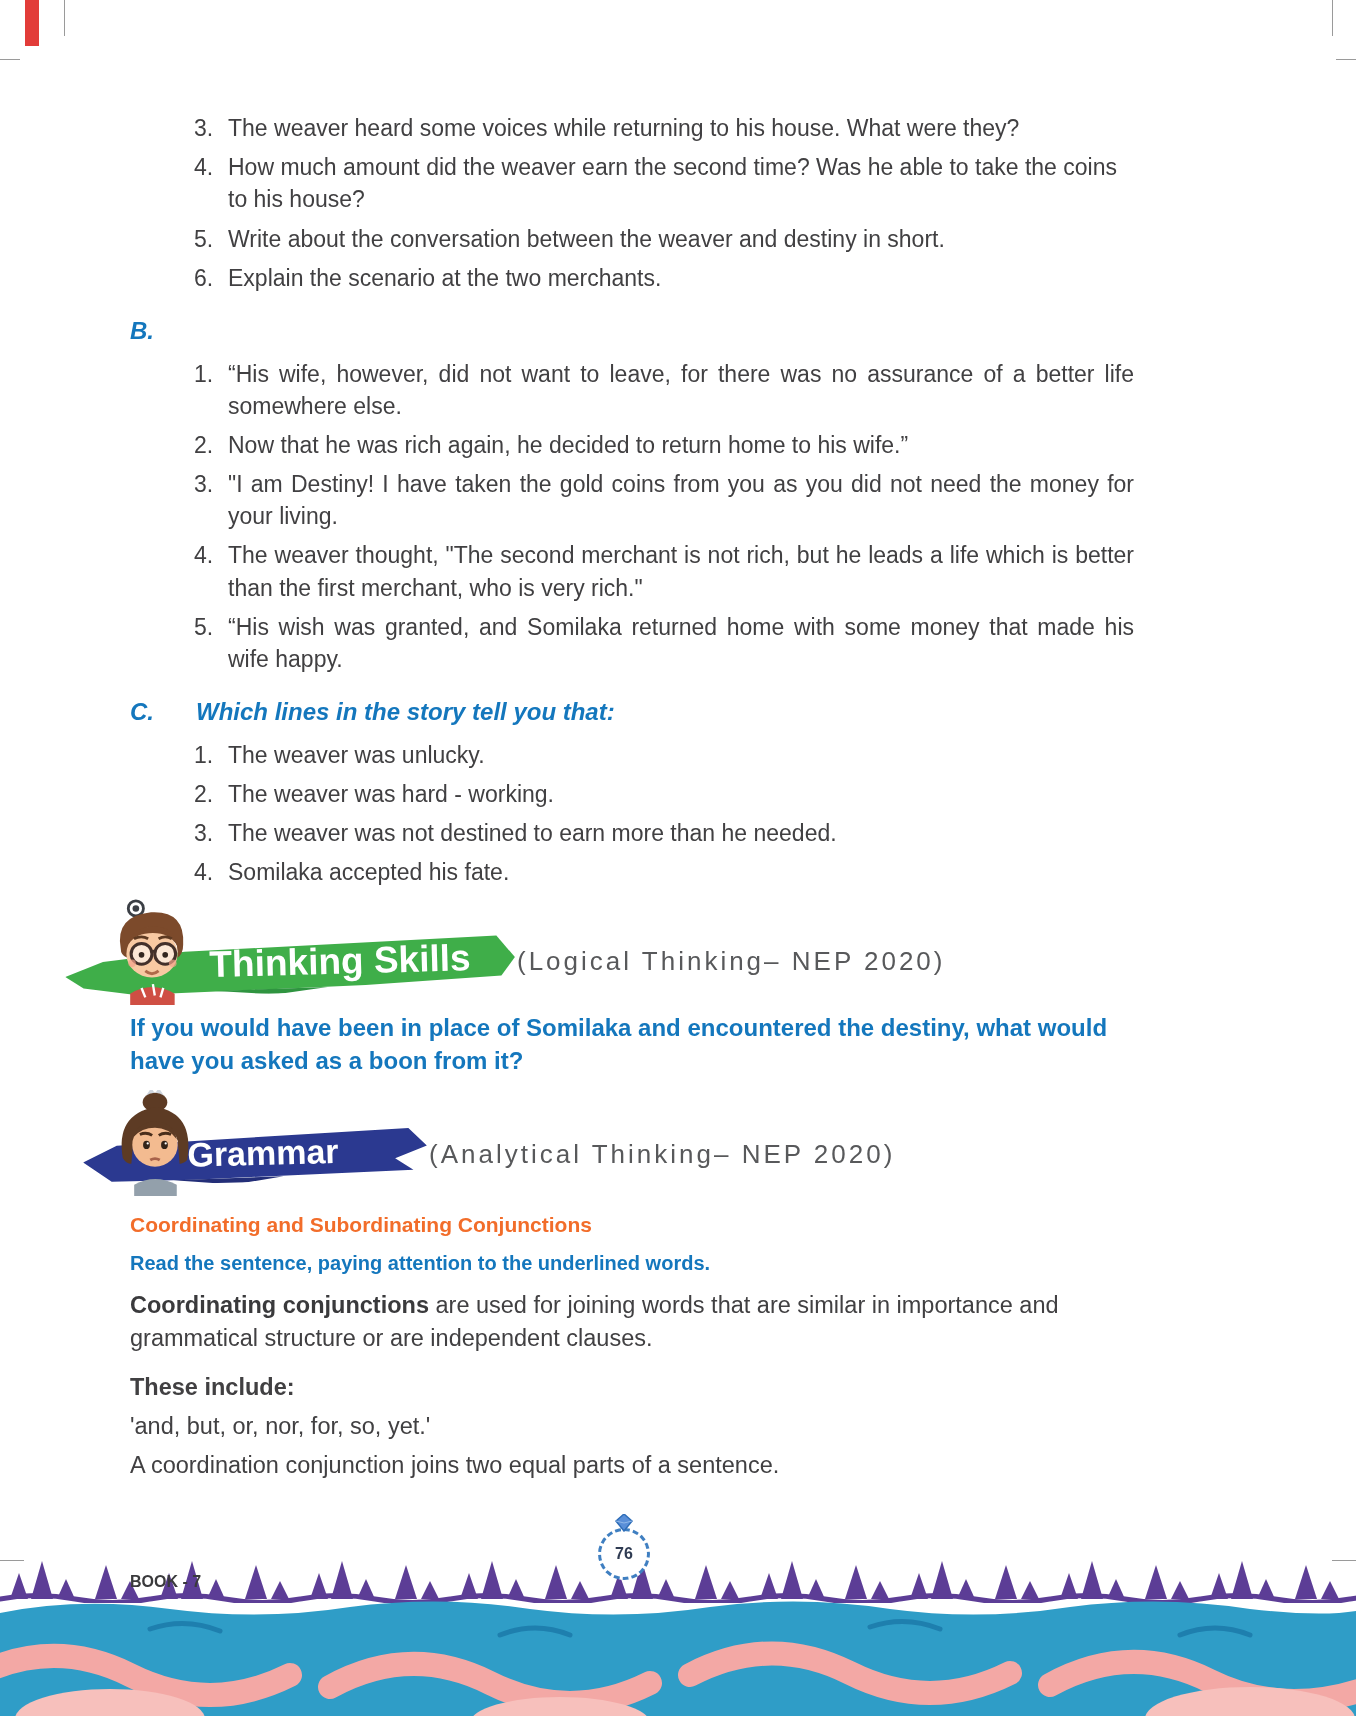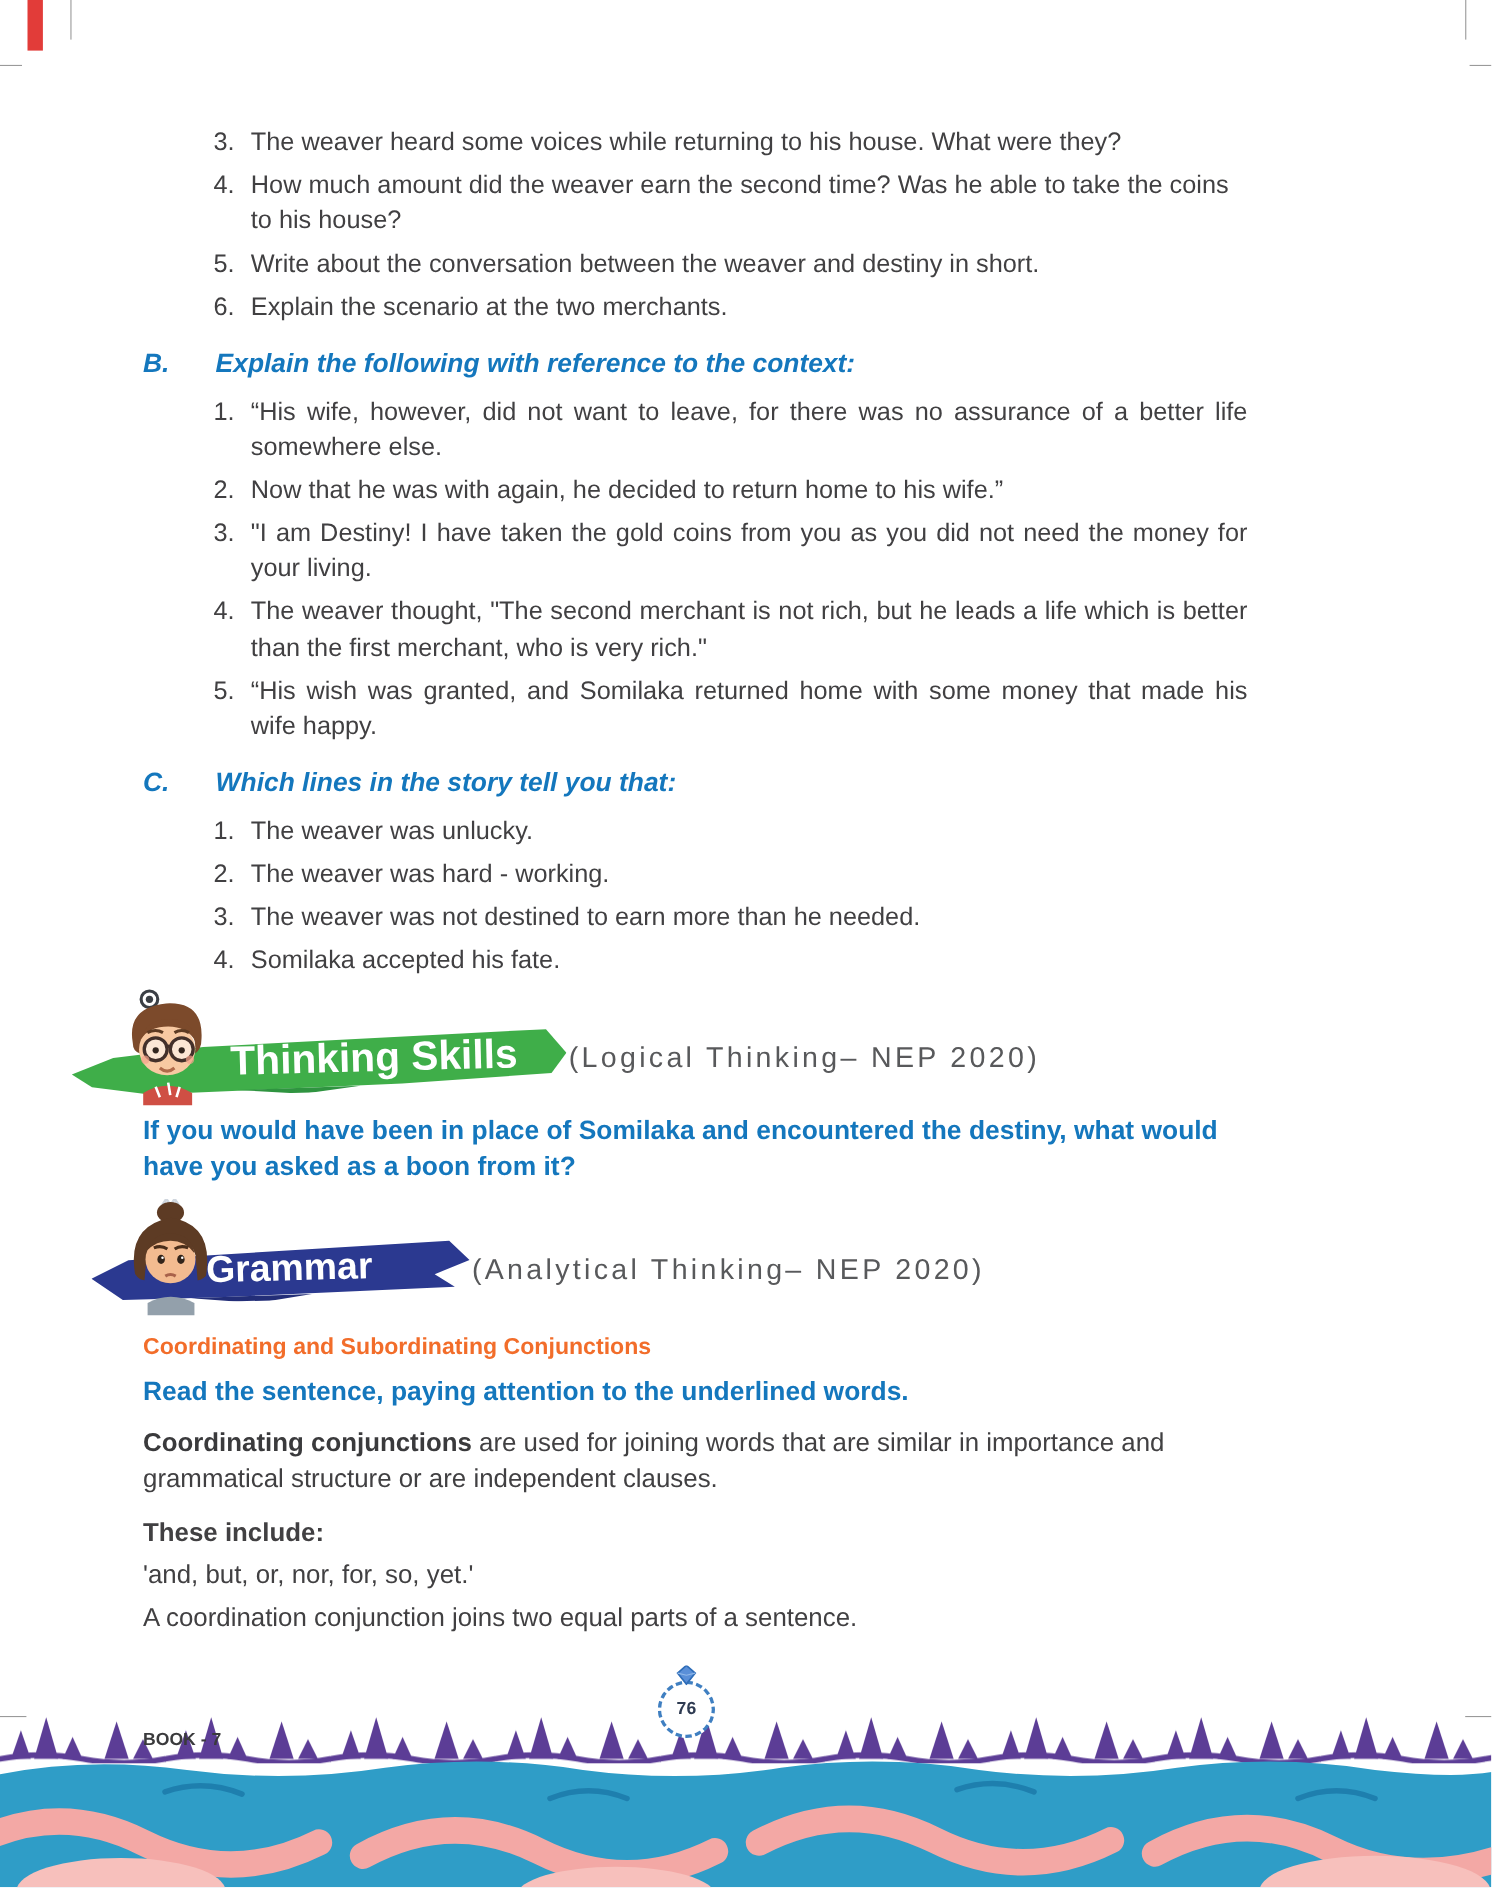--- a/index.html
+++ b/index.html
@@ -37,21 +37,21 @@
         color:#fff;font-weight:700;font-size:34px;}
   .face{position:absolute;width:96px;height:106px;}
   .thinking .face{left:38px;top:-2px;}
   .grammar-row .face{left:42px;top:0;}
   .nep-tag{position:absolute;font-size:26px;color:#58595b;letter-spacing:3px;white-space:nowrap;}
   .thinking .nep-tag{left:452px;top:42px;}
   .grammar-row .nep-tag{left:364px;top:46px;}
 
   .blue-q{color:#1477bd;font-weight:700;font-size:24px;margin:6px 0 10px;}
   .orange-h{color:#f26d2a;font-weight:700;font-size:21px;margin:16px 0 10px;}
-  .blue-h{color:#1477bd;font-weight:700;font-size:24px;margin:0 0 12px;}
+  .blue-h{color:#1477bd;font-weight:700;font-size:20px;margin:0 0 12px;}
   .para{margin:0 0 6px;font-size:23.5px;}
   .para b{font-weight:700;color:#3a3a3c;}
   .mt{margin-top:16px;font-weight:bold;}
 
   
   .footer-book{position:absolute;left:130px;top:1573px;font-weight:700;font-size:16px;color:#3a3a3c;z-index:7;}
   .page-badge{position:absolute;left:598px;top:1528px;z-index:7;}
   .badge-circle{width:46px;height:46px;border-radius:50%;border:3px dashed #3f7fc1;background:#fff;
         display:flex;align-items:center;justify-content:center;font-weight:700;font-size:16px;color:#2f3b52;}
   .gem{position:absolute;left:16px;top:-14px;width:20px;height:18px;}
@@ -87,30 +87,29 @@
         <span class="txt">Write about the conversation between the weaver and destiny in short.</span>
       </li>
       <li class="q">
         <span class="num">6.</span>
         <span class="txt">Explain the scenario at the two merchants.</span>
       </li>
     </ol>
 
     <div class="sec-head">
       <span class="lbl">B.</span>
-      <span>Explain the following with reference to the context:</span>
     </div>
     <ol class="jus">
       <li class="q">
         <span class="num">1.</span>
         <span class="txt">“His wife, however, did not want to leave, for there was no assurance of a better life somewhere else.</span>
       </li>
       <li class="q">
         <span class="num">2.</span>
-        <span class="txt">Now that he was with again, he decided to return home to his wife.”</span>
+        <span class="txt">Now that he was rich again, he decided to return home to his wife.”</span>
       </li>
       <li class="q">
         <span class="num">3.</span>
         <span class="txt">"I am Destiny! I have taken the gold coins from you as you did not need the money for your living.</span>
       </li>
       <li class="q">
         <span class="num">4.</span>
         <span class="txt">The weaver thought, "The second merchant is not rich, but he leads a life which is better than the first merchant, who is very rich."</span>
       </li>
       <li class="q">

